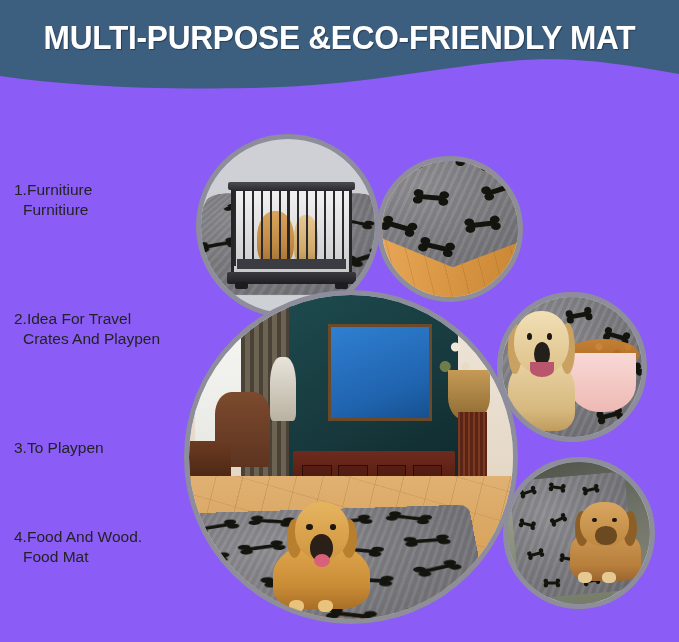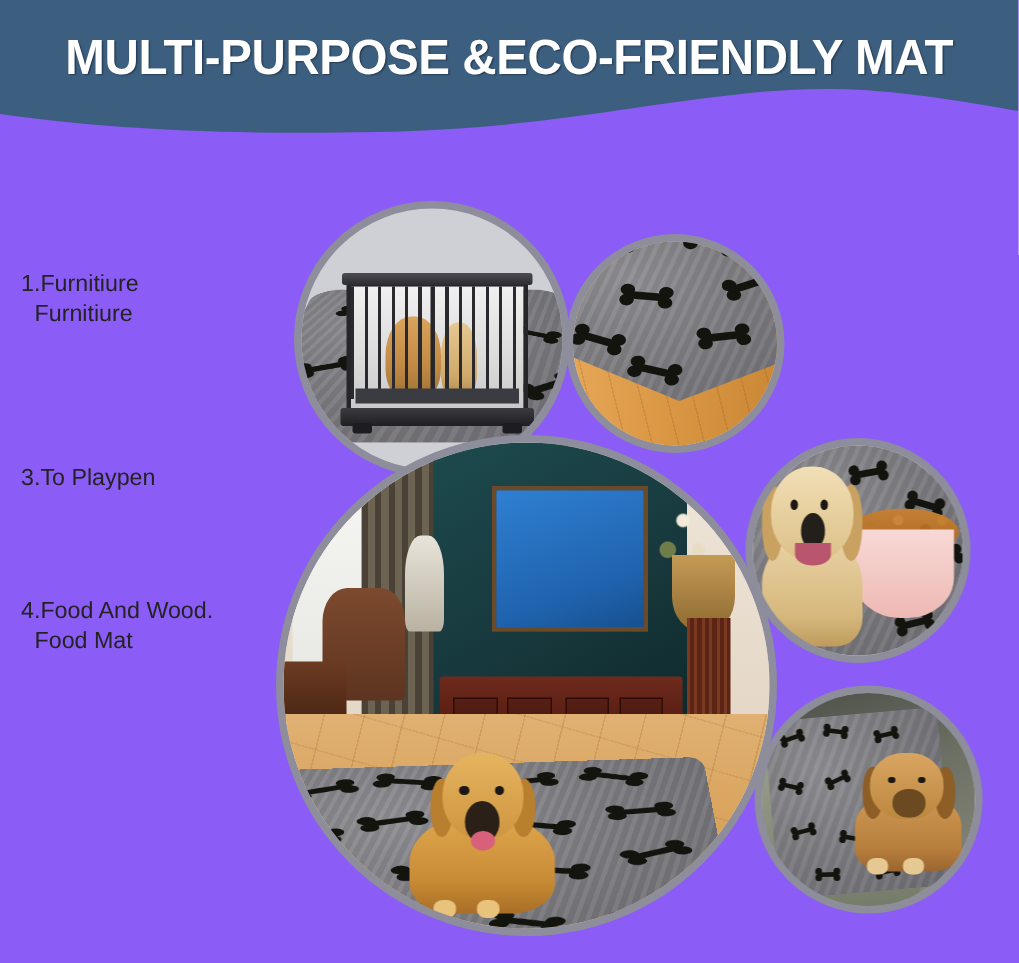--- a/index.html
+++ b/index.html
@@ -184,20 +184,24 @@
     <div class="header-title">MULTI-PURPOSE &amp;ECO-FRIENDLY MAT</div>
   </div>
 
   <div class="feature-list">
 
     <div class="feature-item">
       <span>1.</span><span>Furnitiure</span>
       <span class="ln2">Furnitiure</span>
     </div>
 
+    <div class="feature-item">
+      <span>2.</span><span>Idea For Travel</span>
+      <span class="ln2">Crates And Playpen</span>
+    </div>
 
     <div class="feature-item">
       <span>3.</span><span>To Playpen</span>
     </div>
 
     <div class="feature-item">
       <span>4.</span><span>Food And Wood.</span>
       <span class="ln2">Food Mat</span>
     </div>
 

